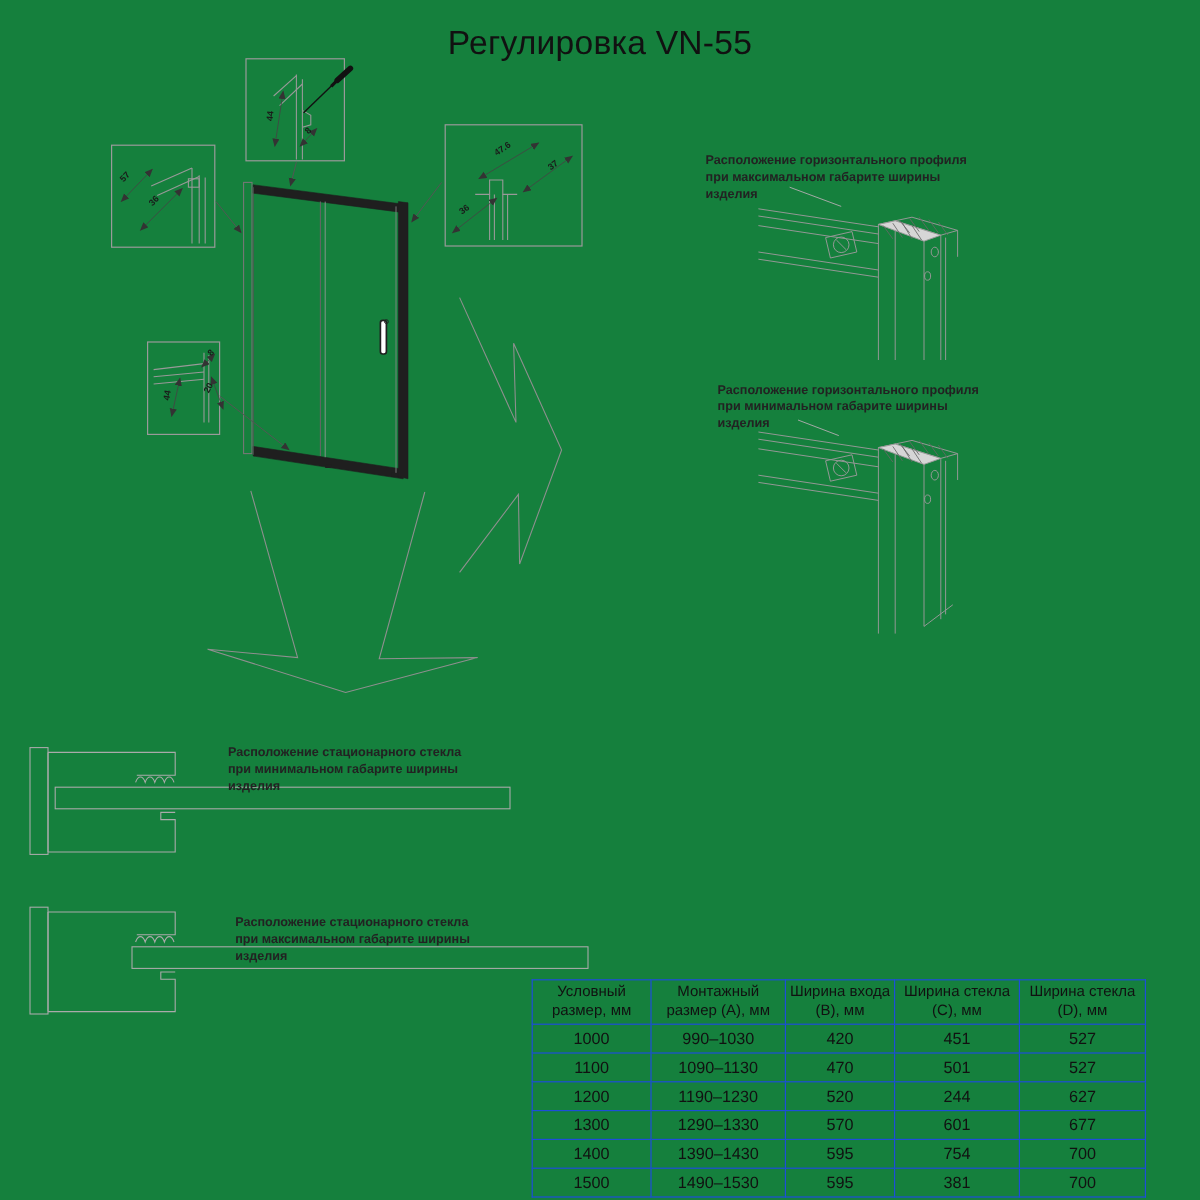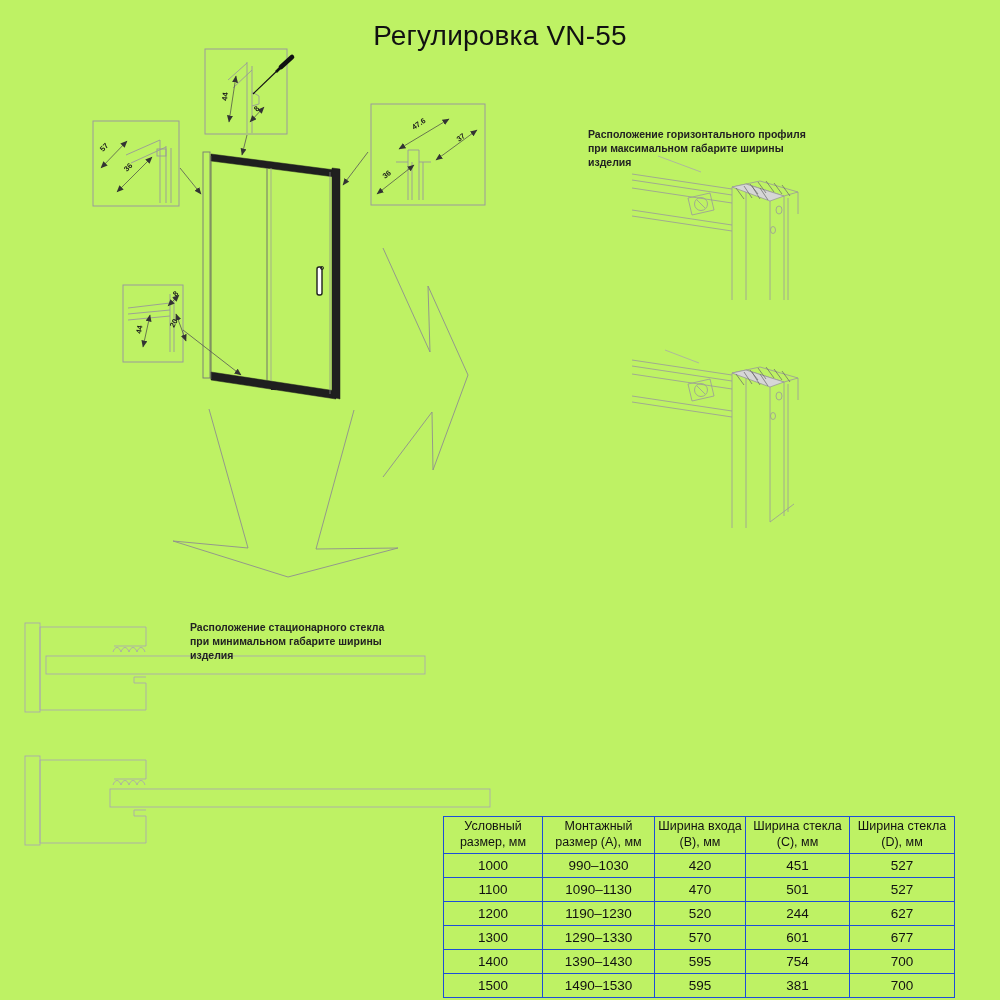--- a/index.html
+++ b/index.html
@@ -1,16 +1,16 @@
 <!DOCTYPE html>
 <html><head>
 <meta charset="utf-8">
 <style>
   html,body{margin:0;padding:0;background:#ffffff;}
-  .page{position:relative;width:1000px;height:1000px;background:#bef264;overflow:hidden;
+  .page{position:relative;width:1000px;height:1000px;background:#15803d;overflow:hidden;
         font-family:"Liberation Sans", sans-serif;color:#111;}
   .title{position:absolute;left:0;top:20px;width:1000px;text-align:center;
          font-size:28px;font-weight:400;color:#111;letter-spacing:.2px;}
   .artwork{position:absolute;left:0;top:0;width:1000px;height:1000px;}
   .callout{position:absolute;font-size:10.5px;font-weight:700;color:#222;line-height:1.35;}
   .callout.center{text-align:left;margin-top:16px;}
   .spec-table{position:absolute;left:443px;top:816px;width:511px;border-collapse:collapse;
               font-size:13px;color:#111;table-layout:fixed;}
   .spec-table th,.spec-table td{border:1px solid #1d4ed8;text-align:center;vertical-align:middle;
               padding:1px 3px;overflow:hidden;}
@@ -225,21 +225,23 @@
       <rect x="25" y="756" width="15" height="89"></rect>
       <path d="M40,760 L146,760 L146,779 L114,779"></path>
       <path d="M113,785 c2,-6 6,-6 8,0 c2,-6 6,-6 8,0 c2,-6 6,-6 8,0 c2,-6 6,-6 8,0"></path>
       <path d="M146,810 L134,810 L134,816 L146,816 L146,843 L40,843"></path>
       <line x1="40" y1="760" x2="40" y2="843"></line>
       <rect x="110" y="789" width="380" height="18"></rect>
     </g>
   </svg>
 
   <div class="callout" style="left:588px;top:127px;width:238px;">Расположение горизонтального профиля при максимальном габарите ширины изделия</div>
+  <div class="callout" style="left:598px;top:318px;width:238px;">Расположение горизонтального профиля при минимальном габарите ширины изделия</div>
   <div class="callout center" style="left:190px;top:604px;width:215px;">Расположение стационарного стекла при минимальном габарите ширины изделия</div>
+  <div class="callout center" style="left:196px;top:746px;width:215px;">Расположение стационарного стекла при максимальном габарите ширины изделия</div>
 
   <table class="spec-table">
     <colgroup>
       <col style="width:99px">
         <col style="width:112px">
         <col style="width:91px">
       <col style="width:104px">
         <col style="width:105px">
     </colgroup>
   <thead>

